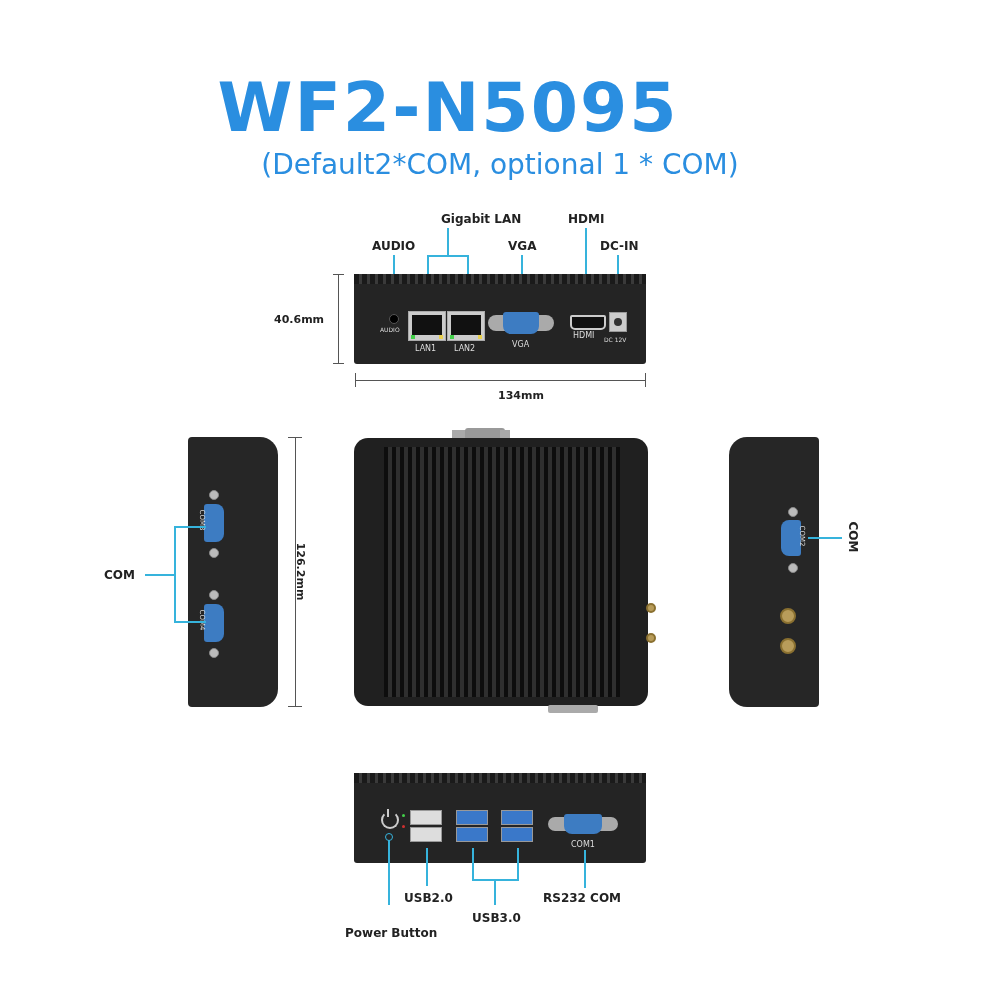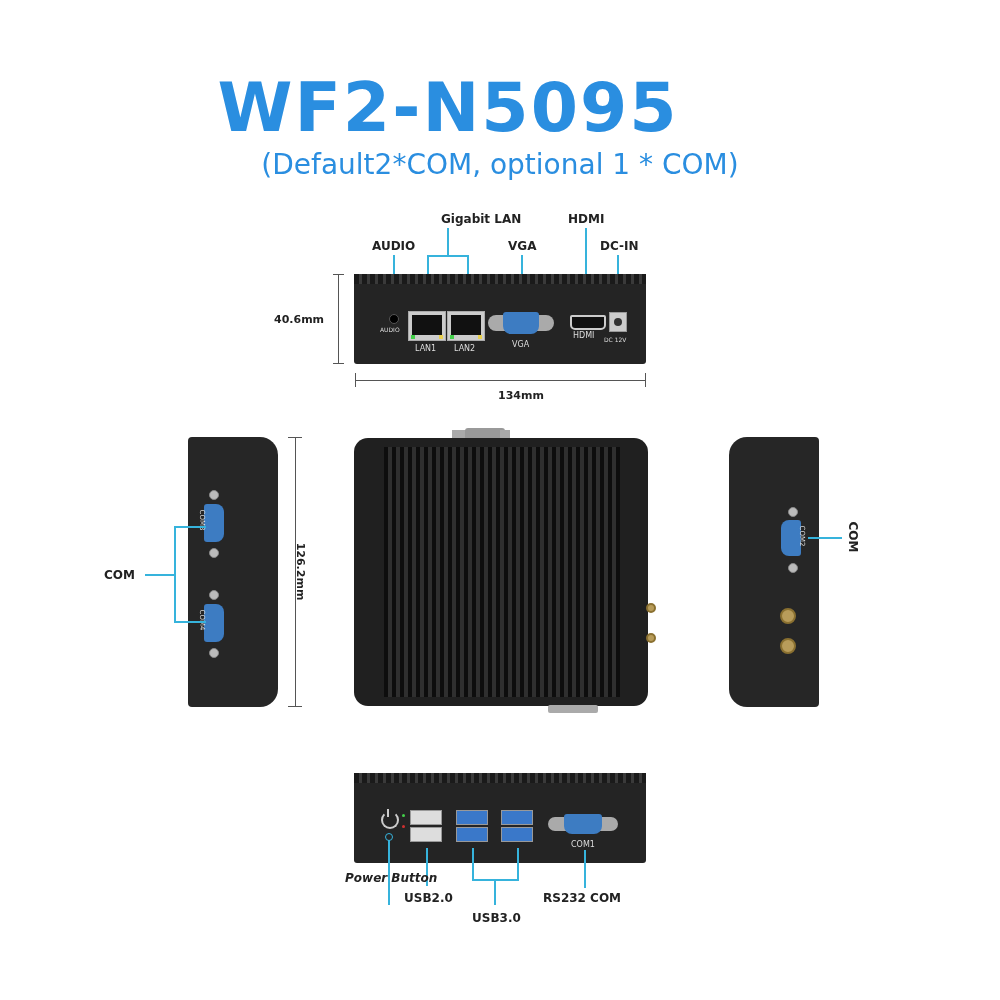--- a/index.html
+++ b/index.html
@@ -165,15 +165,15 @@
   <div class="abs line-b" style="left:388px;top:840px;width:2px;height:65px;"></div>
   <div class="abs line-b" style="left:426px;top:848px;width:2px;height:38px;"></div>
   <div class="abs line-b" style="left:472px;top:848px;width:2px;height:32px;"></div>
   <div class="abs line-b" style="left:517px;top:848px;width:2px;height:32px;"></div>
   <div class="abs line-b" style="left:472px;top:879px;width:47px;height:2px;"></div>
   <div class="abs line-b" style="left:494px;top:879px;width:2px;height:26px;"></div>
   <div class="abs line-b" style="left:584px;top:850px;width:2px;height:38px;"></div>
 
   <div class="abs lbl" style="left:404px;top:891px;">USB2.0</div>
   <div class="abs lbl" style="left:543px;top:891px;">RS232 COM</div>
-  <div class="abs lbl" style="left:345px;top:871px;font-style:italic;">Power Button</div>
+  <div class="abs lbl" style="left:345px;top:926px;">Power Button</div>
   <div class="abs lbl" style="left:472px;top:911px;">USB3.0</div>
 </div>
 
 </body></html>

